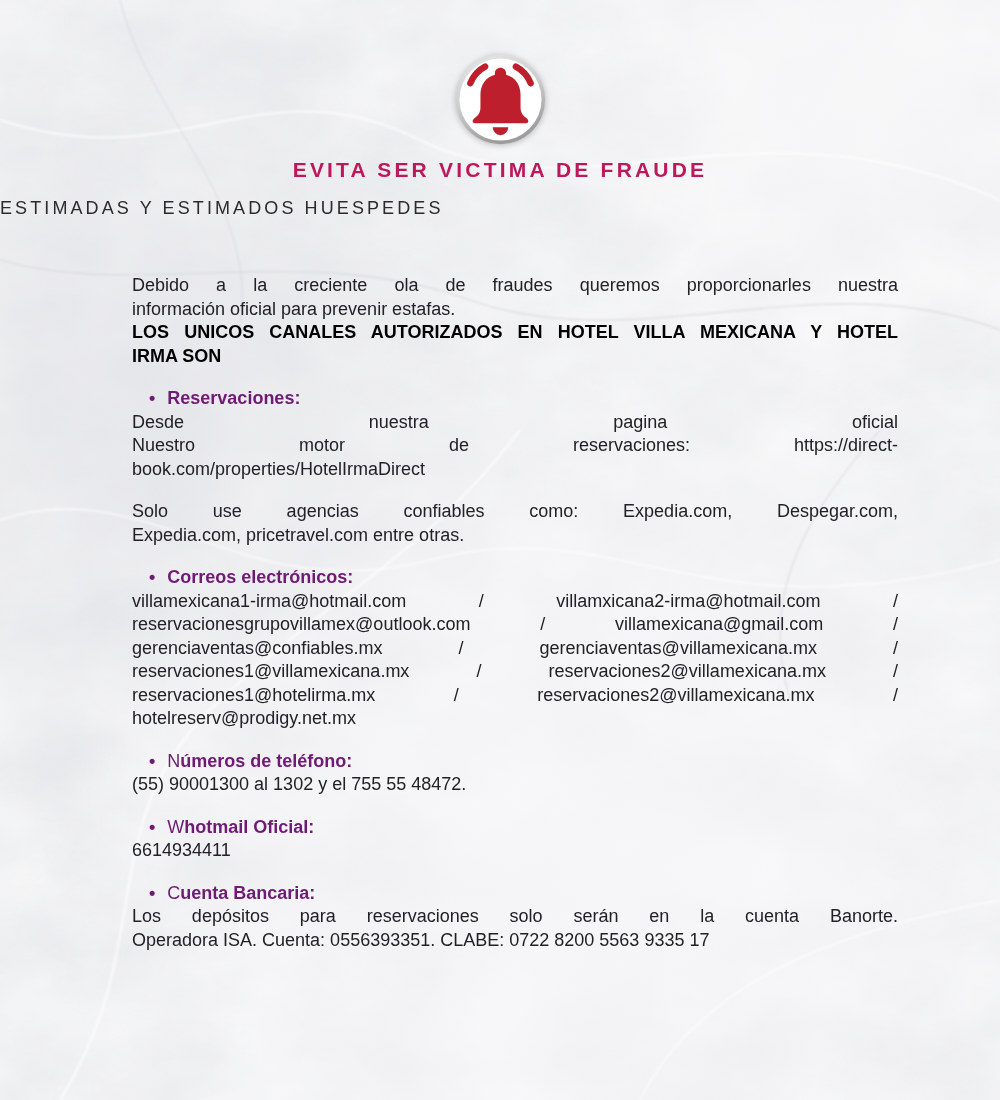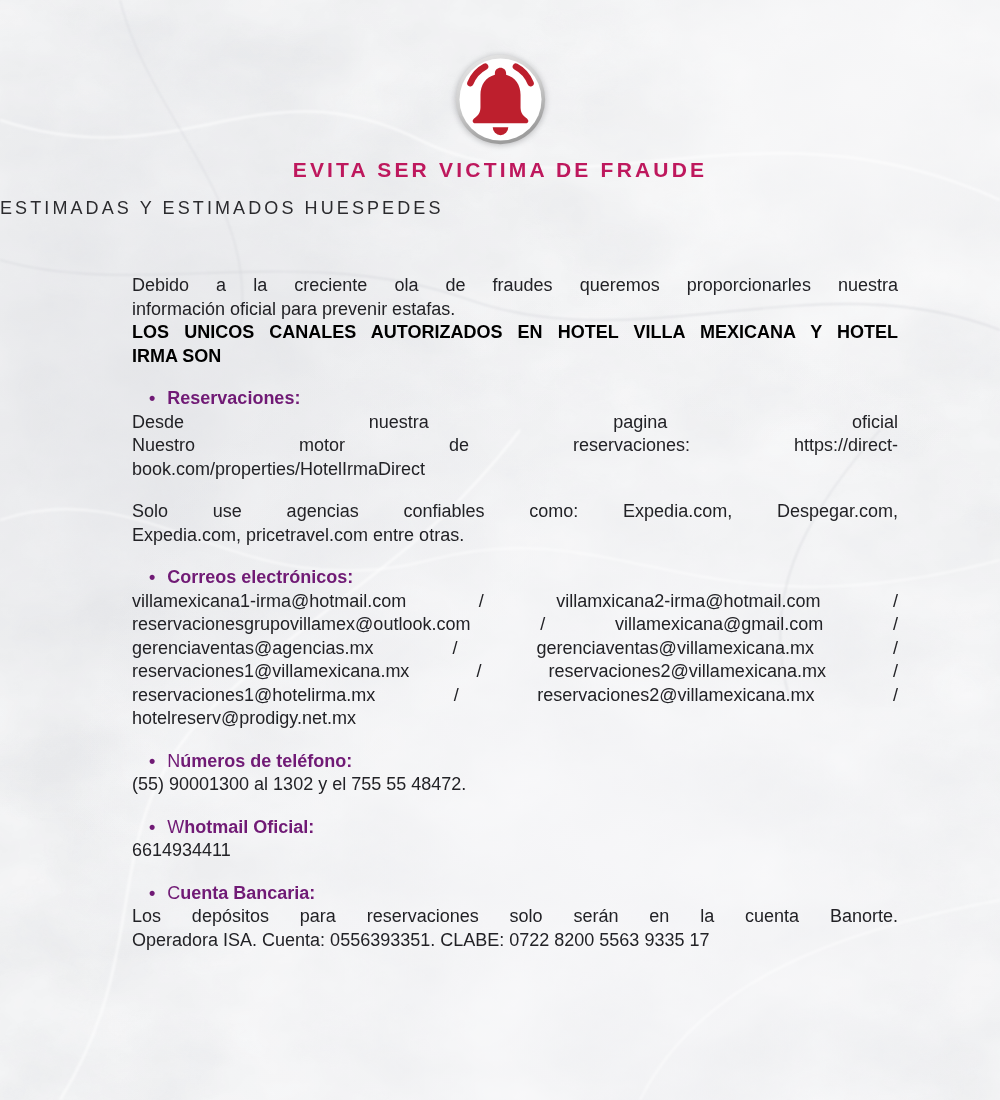--- a/index.html
+++ b/index.html
@@ -166,21 +166,21 @@
             <div class="bline">book.com/properties/HotelIrmaDirect</div>
           </div>
           <div class="section">
             <div class="bline j">Solo use agencias confiables como: Expedia.com, Despegar.com,</div>
             <div class="bline">Expedia.com, pricetravel.com entre otras.</div>
           </div>
           <div class="section">
             <div class="heading"><span class="bullet">•</span><span class="h-bold">Correos electrónicos:</span></div>
             <div class="bline j">villamexicana1-irma@hotmail.com / villamxicana2-irma@hotmail.com /</div>
             <div class="bline j">reservacionesgrupovillamex@outlook.com / villamexicana@gmail.com /</div>
-            <div class="bline j">gerenciaventas@agencias.mx / gerenciaventas@villamexicana.mx /</div>
+            <div class="bline j">gerenciaventas@confiables.mx / gerenciaventas@villamexicana.mx /</div>
             <div class="bline j">reservaciones1@villamexicana.mx / reservaciones2@villamexicana.mx /</div>
             <div class="bline j">reservaciones1@hotelirma.mx / reservaciones2@villamexicana.mx /</div>
             <div class="bline">hotelreserv@prodigy.net.mx</div>
           </div>
           <div class="section">
             <div class="heading"><span class="bullet">•</span><span class="h-light">N</span><span class="h-bold">úmeros de teléfono:</span></div>
             <div class="bline">(55) 90001300 al 1302 y el 755 55 48472.</div>
           </div>
           <div class="section">
             <div class="heading"><span class="bullet">•</span><span class="h-light">W</span><span class="h-bold">hotmail Oficial:</span></div>

